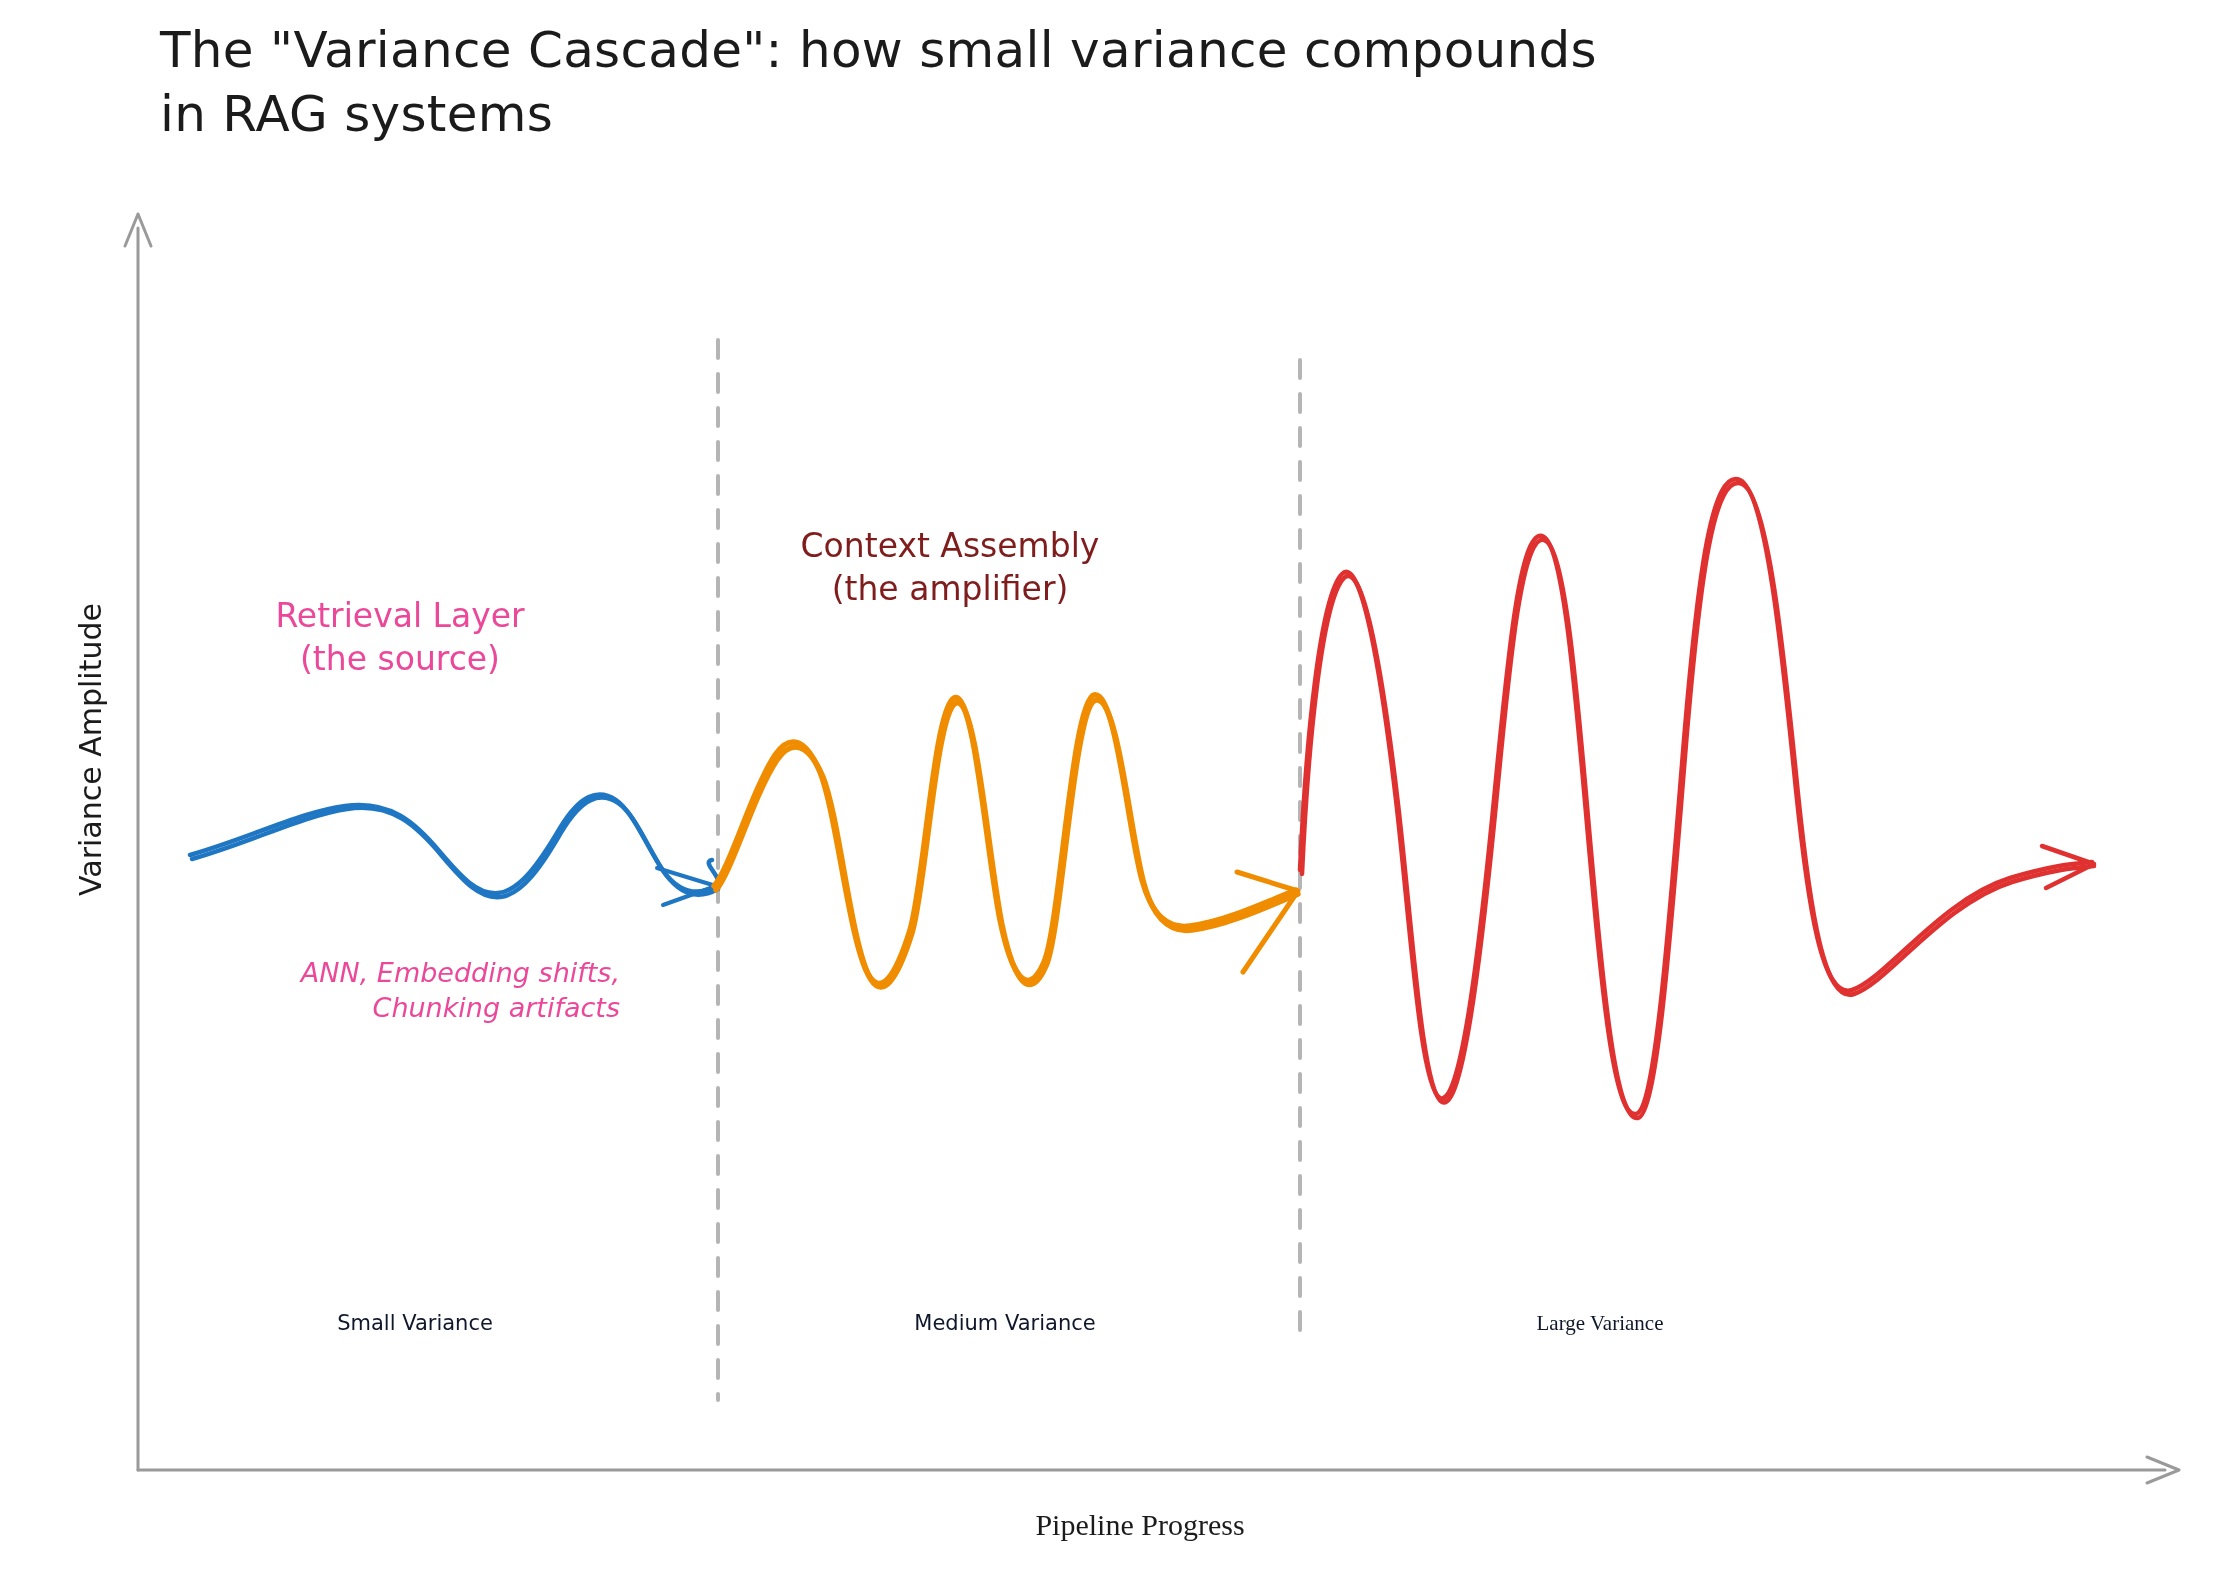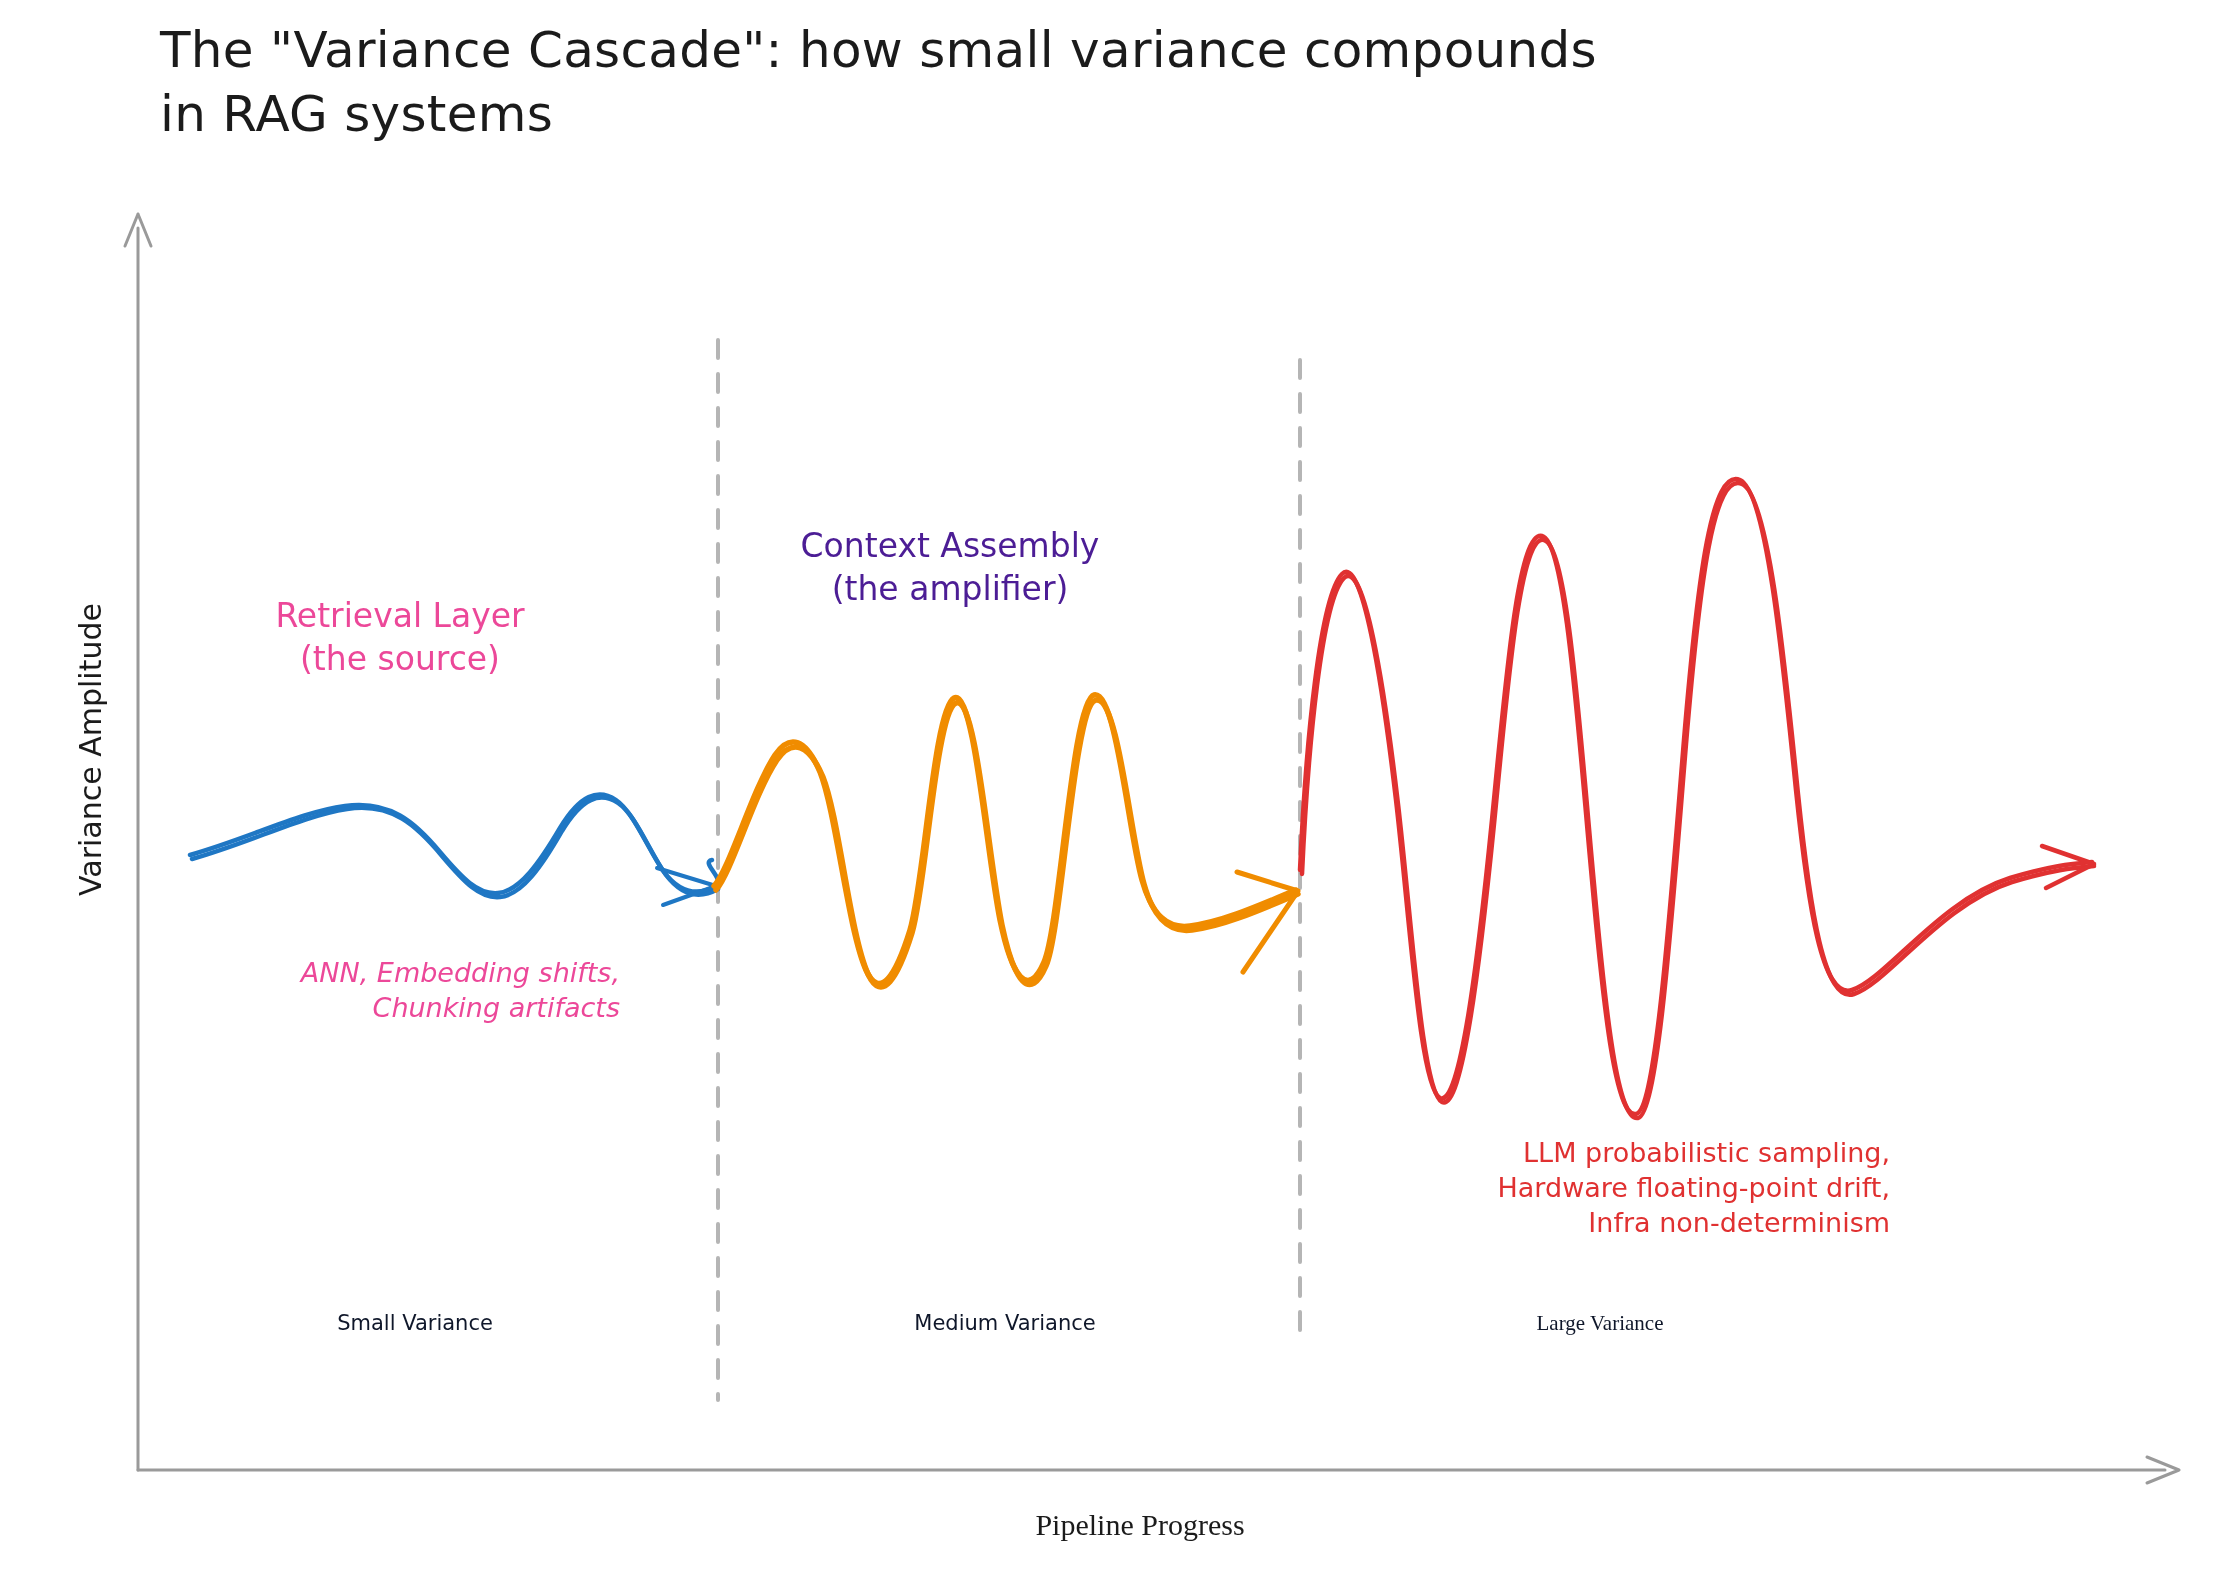--- a/index.html
+++ b/index.html
@@ -48,21 +48,21 @@
   }
   .layer-title {
     font-size: 33px;
     text-align: center;
   }
   .layer-note {
     font-size: 27px;
     text-align: right;
   }
   .blue  { color: #ec4899; }
-  .orange{ color: #4c1d95; }
+  .orange{ color: #7f1d1d; }
   .red   { color: #e03131; }
 
   #retrieval-title { left: 200px;  top: 595px;  width: 400px; }
   #retrieval-note  { left: 180px;  top: 955px;  width: 440px; font-style: italic; }
   #context-title   { left: 720px;  top: 525px;  width: 460px; }
   #context-note    { left: 740px;  top: 1025px; width: 480px; }
   #generation-title{ left: 1420px; top: 325px;  width: 460px; }
   #generation-note { left: 1370px; top: 1135px; width: 520px; }
 
   .variance-tick {
@@ -206,23 +206,20 @@
   </svg>
 
   <div class="lbl layer-title blue" id="retrieval-title">Retrieval Layer
 (the source)</div>
   <div class="lbl layer-note blue" id="retrieval-note">ANN, Embedding shifts,
 Chunking artifacts</div>
 
   <div class="lbl layer-title orange" id="context-title">Context Assembly
 (the amplifier)</div>
 
-  <div class="lbl layer-note red" id="generation-note">LLM probabilistic sampling,
-Hardware floating-point drift,
-Infra non-determinism</div>
 
   <div class="lbl variance-tick" id="variance-small">Small Variance</div>
   <div class="lbl variance-tick" id="variance-medium">Medium Variance</div>
   <div class="lbl variance-tick" id="variance-large">Large Variance</div>
 
   <div class="lbl" id="xaxis-label">Pipeline Progress</div>
   <div class="lbl" id="yaxis-label">Variance Amplitude</div>
 
 </div>
 

